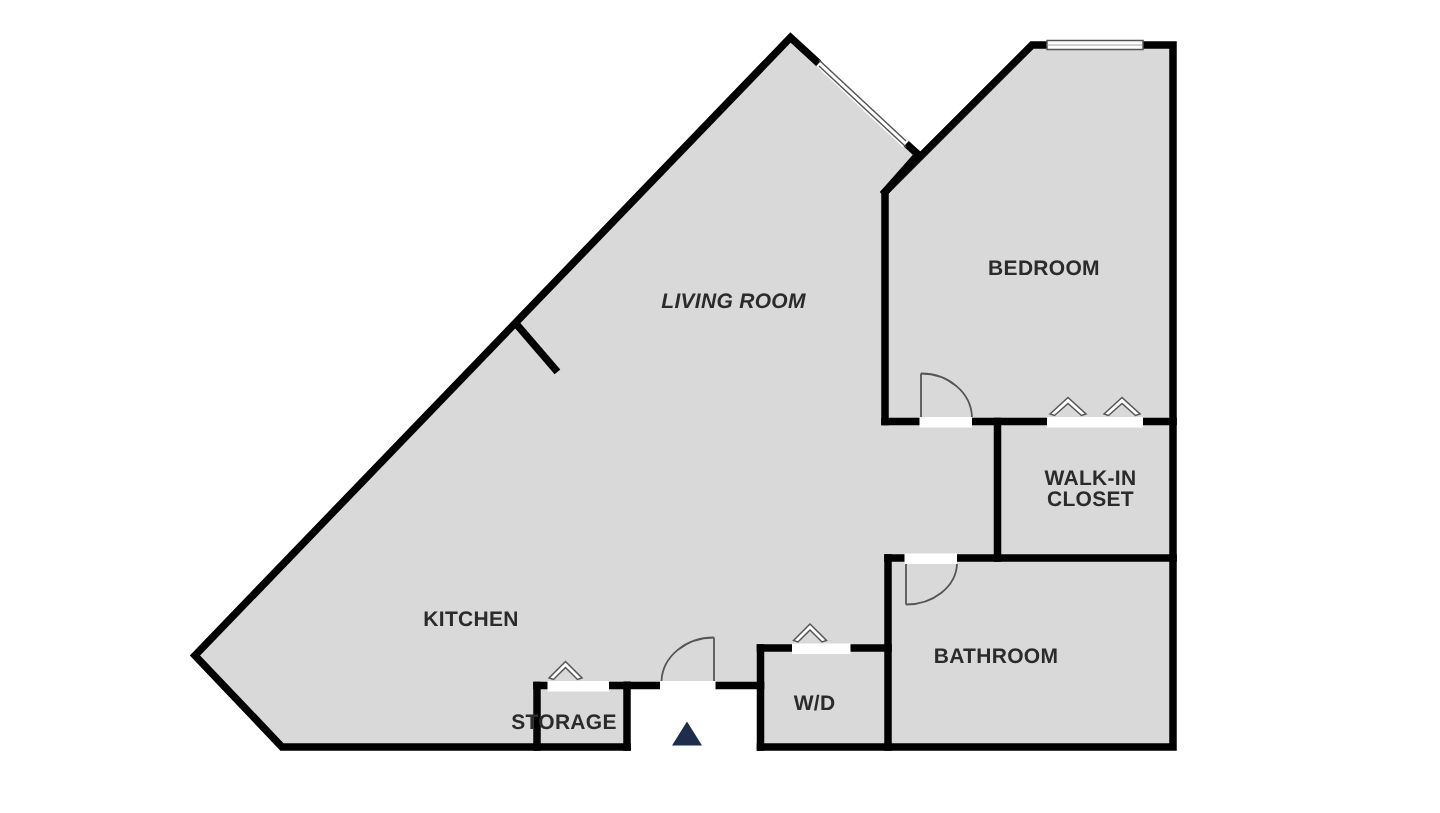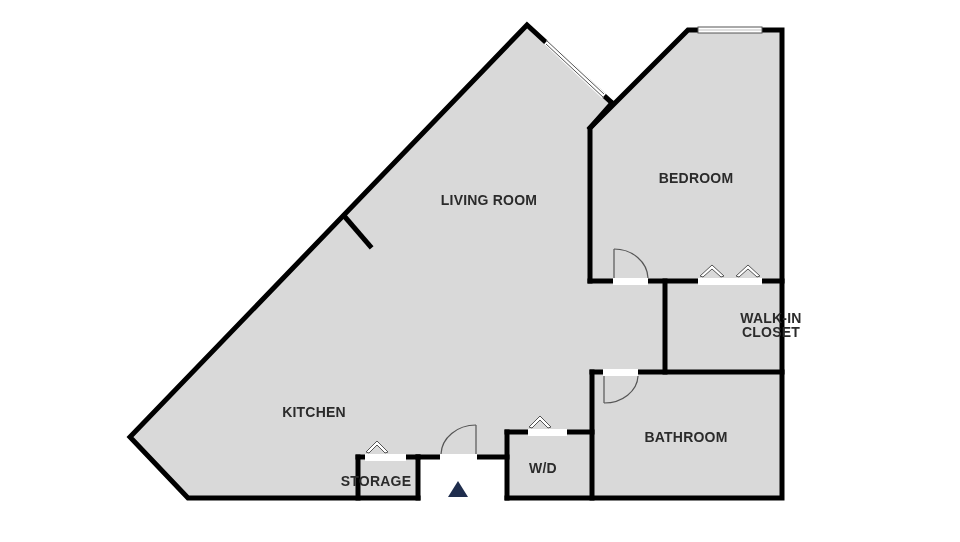--- a/index.html
+++ b/index.html
@@ -87,22 +87,22 @@
   <g stroke="#555" stroke-width="1" fill="#fff">
     <polygon points="529,427 540,416 551,427 548,428 540,420 532,428"></polygon>
   </g>
   <g stroke="#555" stroke-width="1" fill="#fff">
     <polygon points="366,452 377,441 388,452 385,453 377,445 369,453"></polygon>
   </g>
 
   <polygon points="458,481 448,497 468,497" fill="#1f2d4d"></polygon>
 </svg>
 
-<div class="room-label" style="left:489px; top:200px;">LIVING ROOM</div>
+<div class="room-label" style="left:489px; top:200px;font-style:italic;">LIVING ROOM</div>
 <div class="room-label" style="left:696px; top:178px;">BEDROOM</div>
-<div class="room-label" style="left:727px; top:325px;margin-left:44px;">
+<div class="room-label" style="left:727px; top:325px;">
   <div>WALK-IN</div>
   <div>CLOSET</div>
 </div>
 <div class="room-label" style="left:278px; top:412px;margin-left:36px;">KITCHEN</div>
-<div class="room-label" style="left:686px; top:437px;">BATHROOM</div>
+<div class="room-label" style="left:664px; top:437px;">BATHROOM</div>
 <div class="room-label" style="left:543px; top:468px;">W/D</div>
 <div class="room-label" style="left:376px; top:481px;">STORAGE</div>
 
 </body></html>

